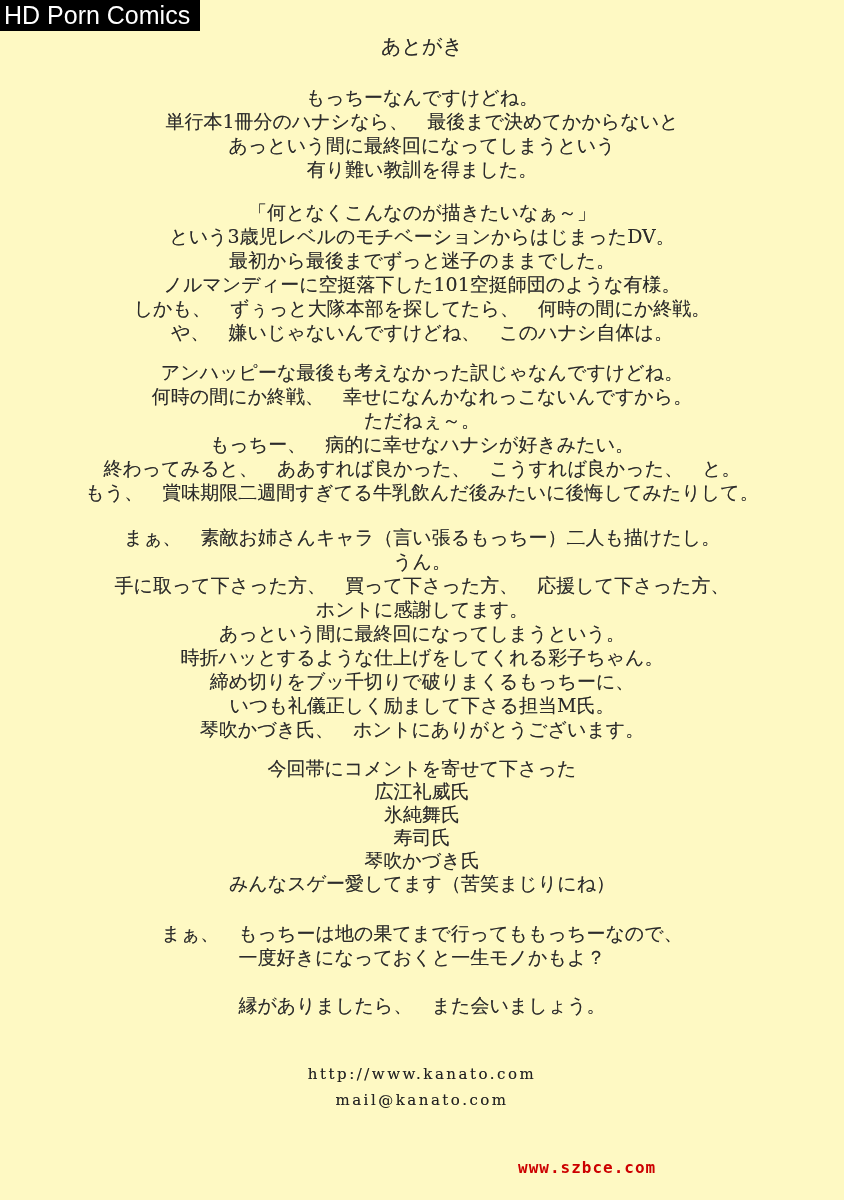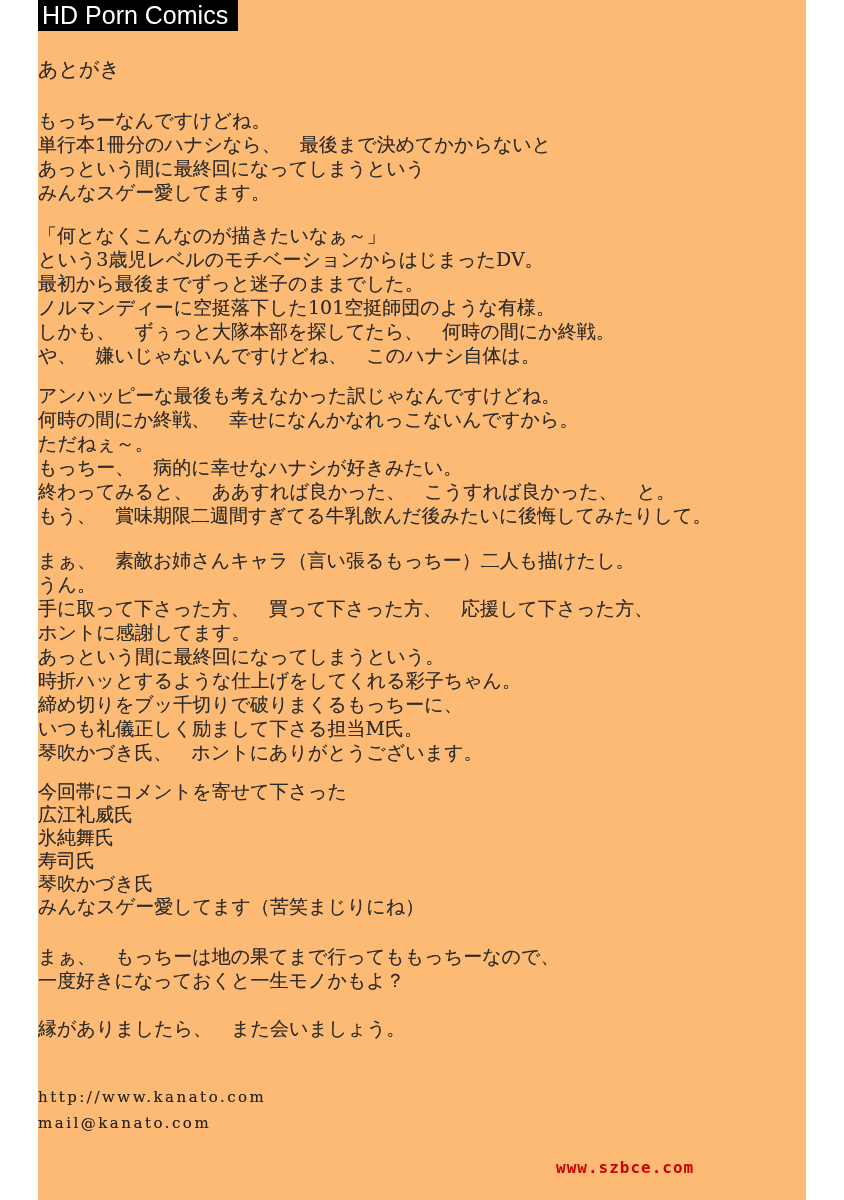--- a/index.html
+++ b/index.html
@@ -1,24 +1,24 @@
 <!DOCTYPE html>
 <html><head>
 <meta charset="utf-8">
 <style>
   * { margin: 0; padding: 0; box-sizing: border-box; }
   html, body { background: #ffffff; }
   body { font-family: "DejaVu Serif", "Liberation Serif", serif; }
 
   .page {
     position: relative;
-    width: 768px;
+    width: 844px;
     height: 1200px;
     margin: 0 auto;
-    background: #fdba74;
+    background: #fef9c3;
     overflow: hidden;
   }
 
   .banner {
     position: absolute;
     top: 0;
     left: 0;
     background: #000000;
     color: #ffffff;
     font-family: "Liberation Sans", sans-serif;
@@ -27,21 +27,22 @@
     padding: 0 10px 0 4px;
     letter-spacing: 0px;
     z-index: 5;
   }
 
   .content {
     position: absolute;
     top: 0;
     left: 0;
     right: 0;
-    padding-top: 55px;
+    padding-top: 32px;
+    text-align: center;
     color: #2b2b2b;
     font-size: 19px;
     line-height: 24px;
     text-shadow: 0 0 0.5px rgba(40,40,40,0.45);
   }
 
   .title {
     font-size: 20px;
     font-weight: normal;
     line-height: 28px;
@@ -90,21 +91,21 @@
   </div>
 
   <div class="content">
 
     <h1 class="title">あとがき</h1>
 
     <div class="para para-1">
       <div class="line">もっちーなんですけどね。</div>
       <div class="line">単行本1冊分のハナシなら、　最後まで決めてかからないと</div>
       <div class="line">あっという間に最終回になってしまうという</div>
-      <div class="line">みんなスゲー愛してます。</div>
+      <div class="line">有り難い教訓を得ました。</div>
     </div>
 
     <div class="para para-2">
       <div class="line">「何となくこんなのが描きたいなぁ～」</div>
       <div class="line">という3歳児レベルのモチベーションからはじまったDV。</div>
       <div class="line">最初から最後までずっと迷子のままでした。</div>
       <div class="line">ノルマンディーに空挺落下した101空挺師団のような有様。</div>
       <div class="line">しかも、　ずぅっと大隊本部を探してたら、　何時の間にか終戦。</div>
       <div class="line">や、　嫌いじゃないんですけどね、　このハナシ自体は。</div>
     </div>

